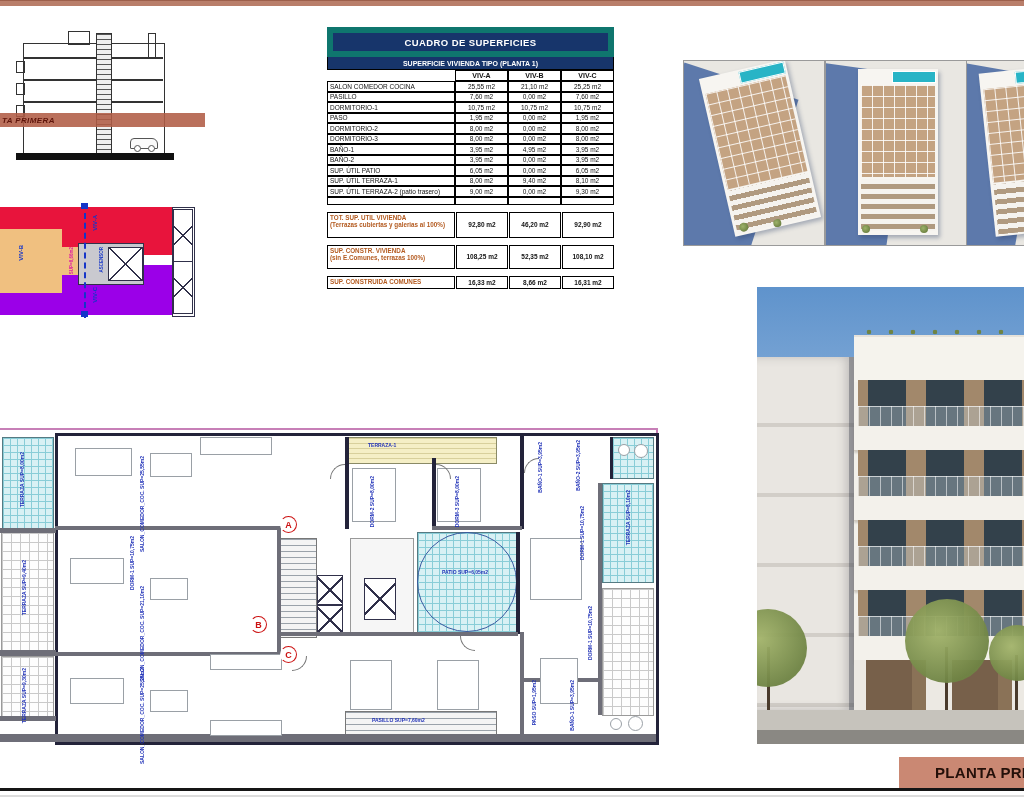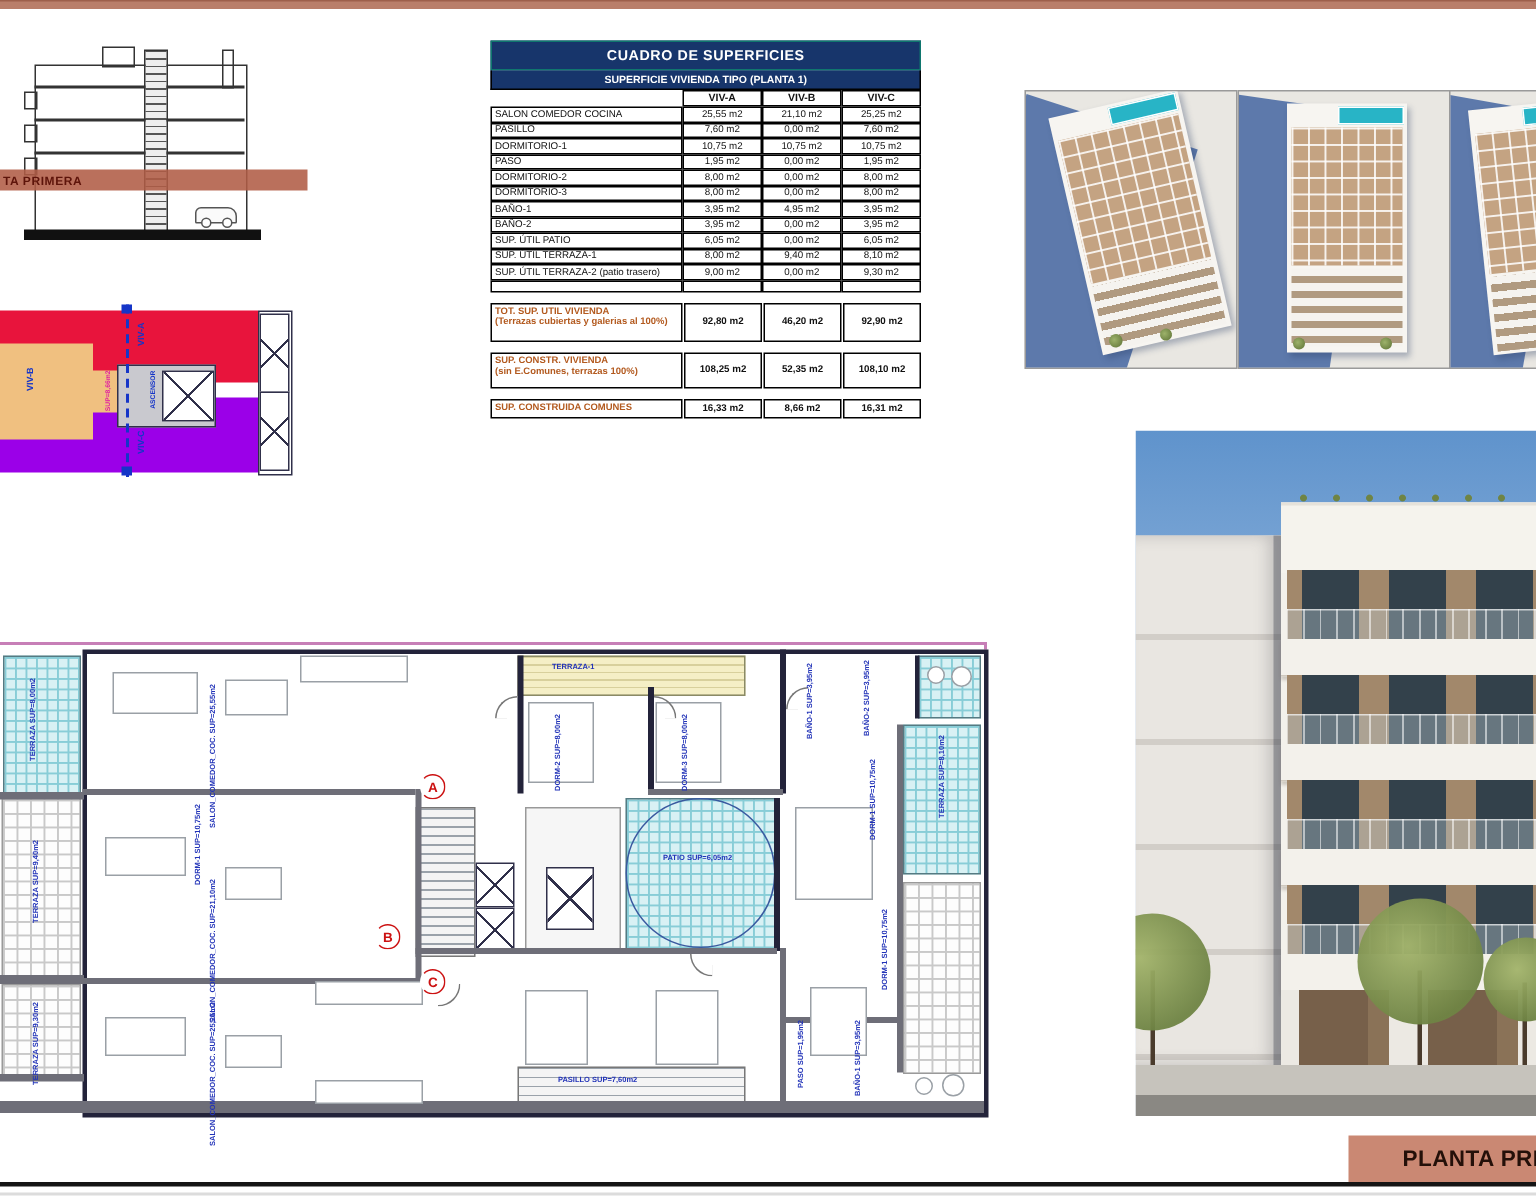--- a/index.html
+++ b/index.html
@@ -13,39 +13,39 @@
   #botline2{left:0;top:795px;width:1024px;height:2px;background:#dcdcdc;}
   #titlebox{left:899px;top:757px;width:125px;height:31px;background:#ca8873;overflow:hidden;
             display:flex;align-items:center;}
   #titlebox span{font-size:15px;font-weight:bold;color:#241009;white-space:nowrap;padding-left:36px;letter-spacing:.3px;}
 
   
   #section{left:8px;top:25px;width:180px;height:145px;}
   .ln{background:#333;}
   #redband{left:0;top:113px;width:205px;height:14px;background:rgba(176,92,70,.88);
            display:flex;align-items:center;}
-  #redband span{font-size:8px;font-weight:bold;color:#5e140a;padding-left:2px;letter-spacing:.4px;}
+  #redband span{font-size:8px;font-weight:bold;color:#5e140a;padding-left:2px;letter-spacing:.4px;font-style:italic;}
   .staircore{background:repeating-linear-gradient(180deg,#555 0 1px,#eee 1px 5px);border:1px solid #333;}
   .carbody{border:1px solid #555;border-radius:4px 6px 1px 1px;background:#fafafa;}
   .wheel{border:1px solid #555;border-radius:50%;background:#fff;}
 
   
   #keyplan{left:0;top:203px;width:196px;height:115px;}
   .xbox{background:#fff;border:1.5px solid #30304a;
     background-image:
       linear-gradient(45deg,transparent calc(50% - .8px),#30304a calc(50% - .8px) calc(50% + .8px),transparent calc(50% + .8px)),
       linear-gradient(135deg,transparent calc(50% - .8px),#30304a calc(50% - .8px) calc(50% + .8px),transparent calc(50% + .8px));}
   .vkey{writing-mode:vertical-rl;transform:rotate(180deg);font-size:6px;font-weight:bold;white-space:nowrap;line-height:1;}
   .cutline{border-left:2px dashed #1535c8;}
   .cutdot{background:#1535c8;}
 
   
   #suptable{left:327px;top:27px;width:287px;}
   .t-title{height:18px;background:#17356b;color:#fff;font-size:9.5px;font-weight:bold;
-           display:flex;align-items:center;justify-content:center;border:1px solid #0f766e;letter-spacing:.4px;}
+           display:flex;align-items:center;justify-content:center;border:6px solid #0f766e;letter-spacing:.4px;}
   .t-sub{height:12px;background:#17356b;color:#fff;font-size:7px;font-weight:bold;
          display:flex;align-items:center;justify-content:center;border:1px solid #000;border-top:none;}
   .trow{display:grid;grid-template-columns:128px 53px 53px 53px;}
   .trow>div{border:0.5px solid #000;font-size:6.5px;color:#111;display:flex;align-items:center;
             padding:0 2px;height:8.5px;overflow:hidden;white-space:nowrap;}
   .trow>div.val{justify-content:center;padding:0;}
   .trow.thead>div{font-weight:bold;justify-content:center;font-size:7px;height:9px;}
   .trow.thead>div:first-child{border:none;}
   .trow.empty>div{height:6px;}
   .sumrow{display:grid;grid-template-columns:128px 53px 53px 53px;margin-top:7px;}

